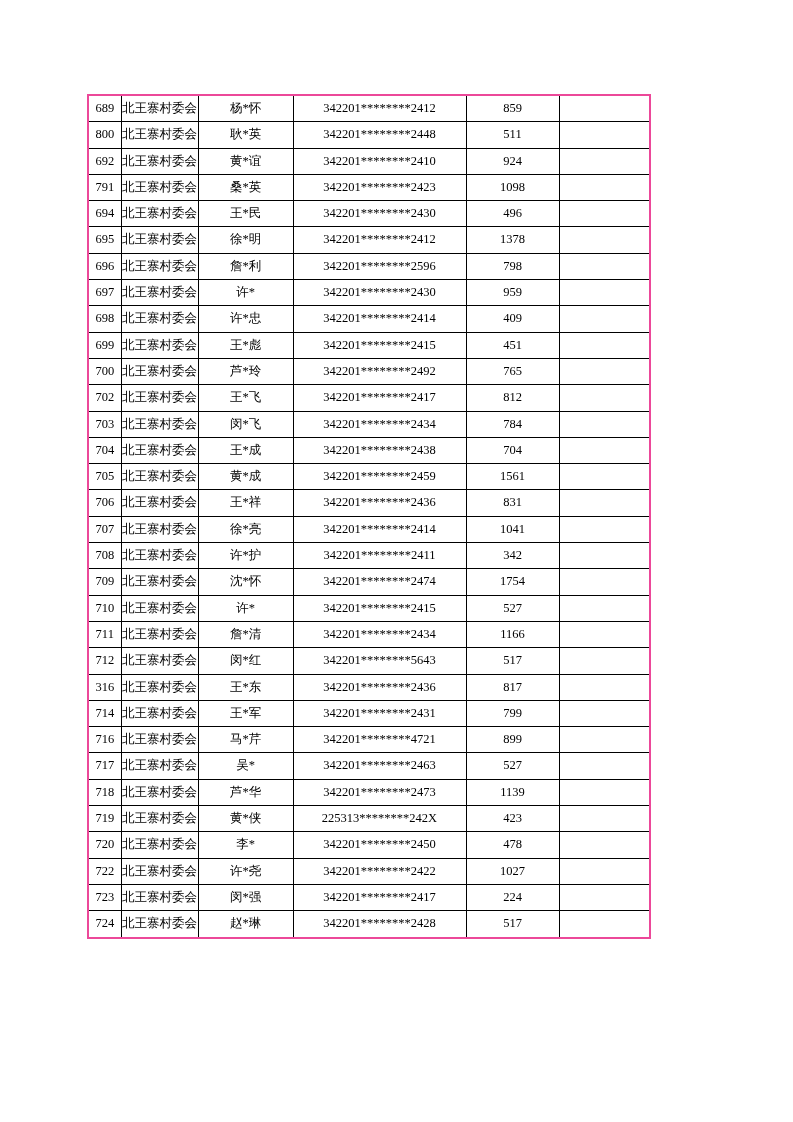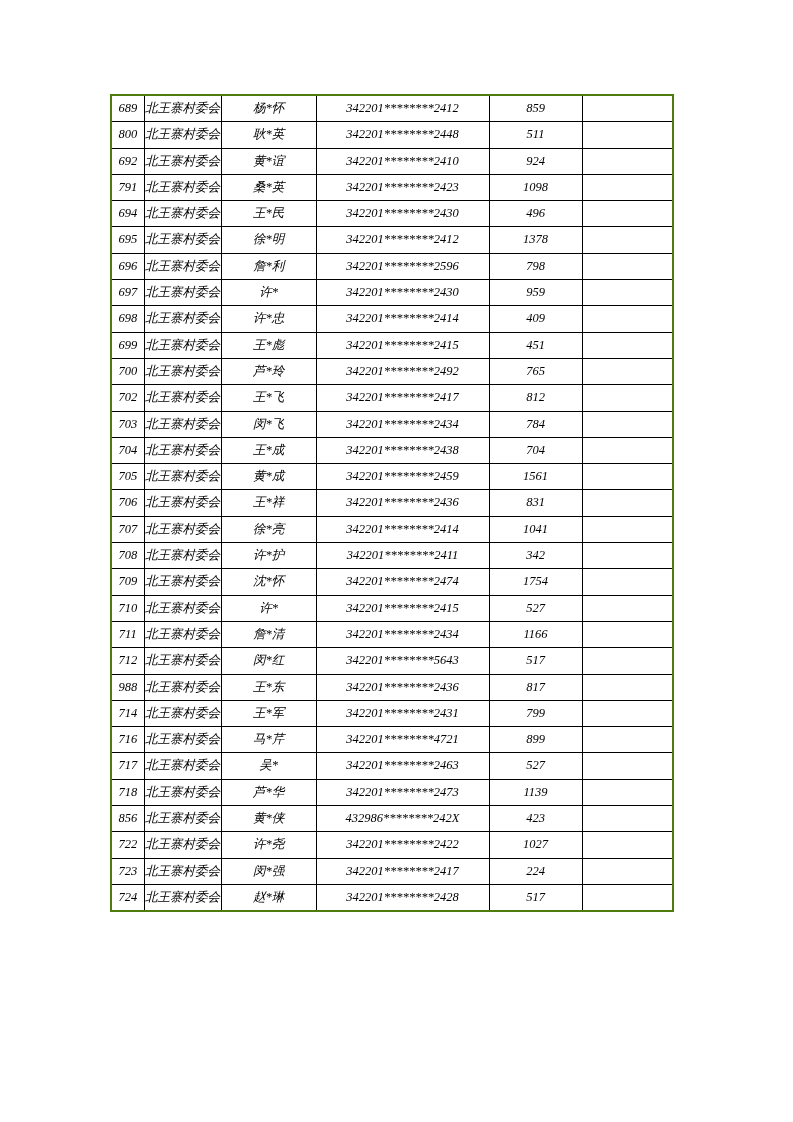--- a/index.html
+++ b/index.html
@@ -16,27 +16,26 @@
   }
   .page {
     position: absolute;
     left: 0; top: 0;
     width: 793px;
     height: 1122px;
     background: #ffffff;
   }
   table.records {
     position: absolute;
-    left: 110px;
+    left: 87px;
     top: 94px;
     width: 562px;
     border-collapse: collapse;
     table-layout: fixed;
-    border: 2px solid #4d7c0f;
-    font-style: italic;
+    border: 2px solid #ec4899;
   }
   table.records td {
     border: 1px solid #000000;
     height: 25.3px;
     padding: 0;
     text-align: center;
     vertical-align: middle;
     font-size: 12.5px;
     line-height: 25.3px;
     white-space: nowrap;
@@ -233,21 +232,21 @@
         </tr>
         <tr>
           <td>712</td>
           <td>北王寨村委会</td>
           <td>闵*红</td>
           <td>342201********5643</td>
           <td>517</td>
           <td></td>
         </tr>
         <tr>
-          <td>988</td>
+          <td>316</td>
           <td>北王寨村委会</td>
           <td>王*东</td>
           <td>342201********2436</td>
           <td>817</td>
           <td></td>
         </tr>
         <tr>
           <td>714</td>
           <td>北王寨村委会</td>
           <td>王*军</td>
@@ -273,25 +272,33 @@
         </tr>
         <tr>
           <td>718</td>
           <td>北王寨村委会</td>
           <td>芦*华</td>
           <td>342201********2473</td>
           <td>1139</td>
           <td></td>
         </tr>
         <tr>
-          <td>856</td>
+          <td>719</td>
           <td>北王寨村委会</td>
           <td>黄*侠</td>
-          <td>432986********242X</td>
+          <td>225313********242X</td>
           <td>423</td>
+          <td></td>
+        </tr>
+        <tr>
+          <td>720</td>
+          <td>北王寨村委会</td>
+          <td>李*</td>
+          <td>342201********2450</td>
+          <td>478</td>
           <td></td>
         </tr>
         <tr>
           <td>722</td>
           <td>北王寨村委会</td>
           <td>许*尧</td>
           <td>342201********2422</td>
           <td>1027</td>
           <td></td>
         </tr>

